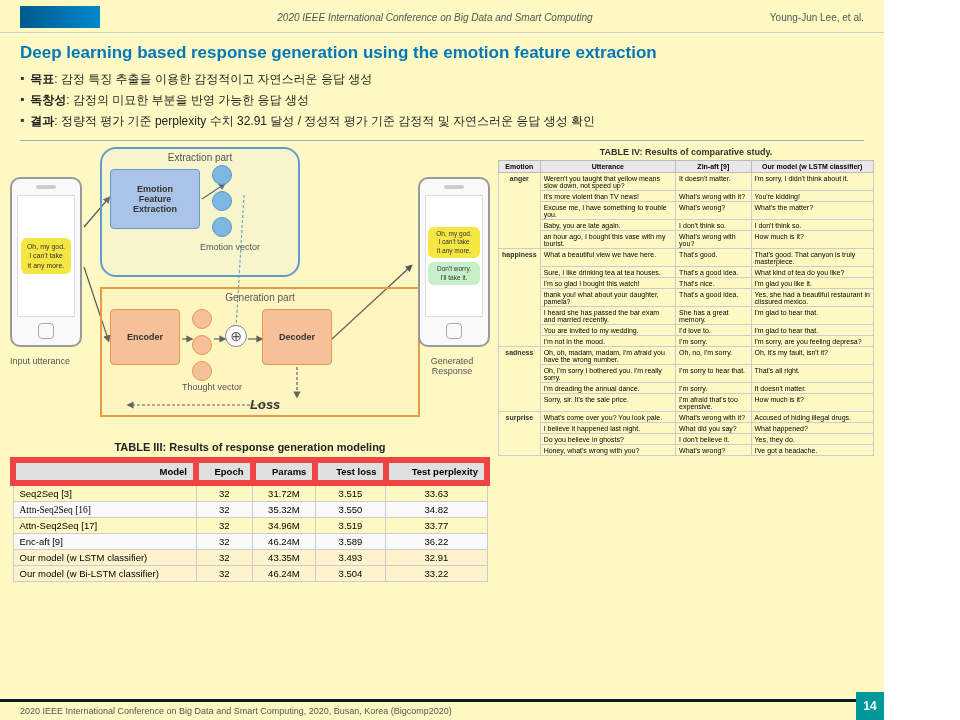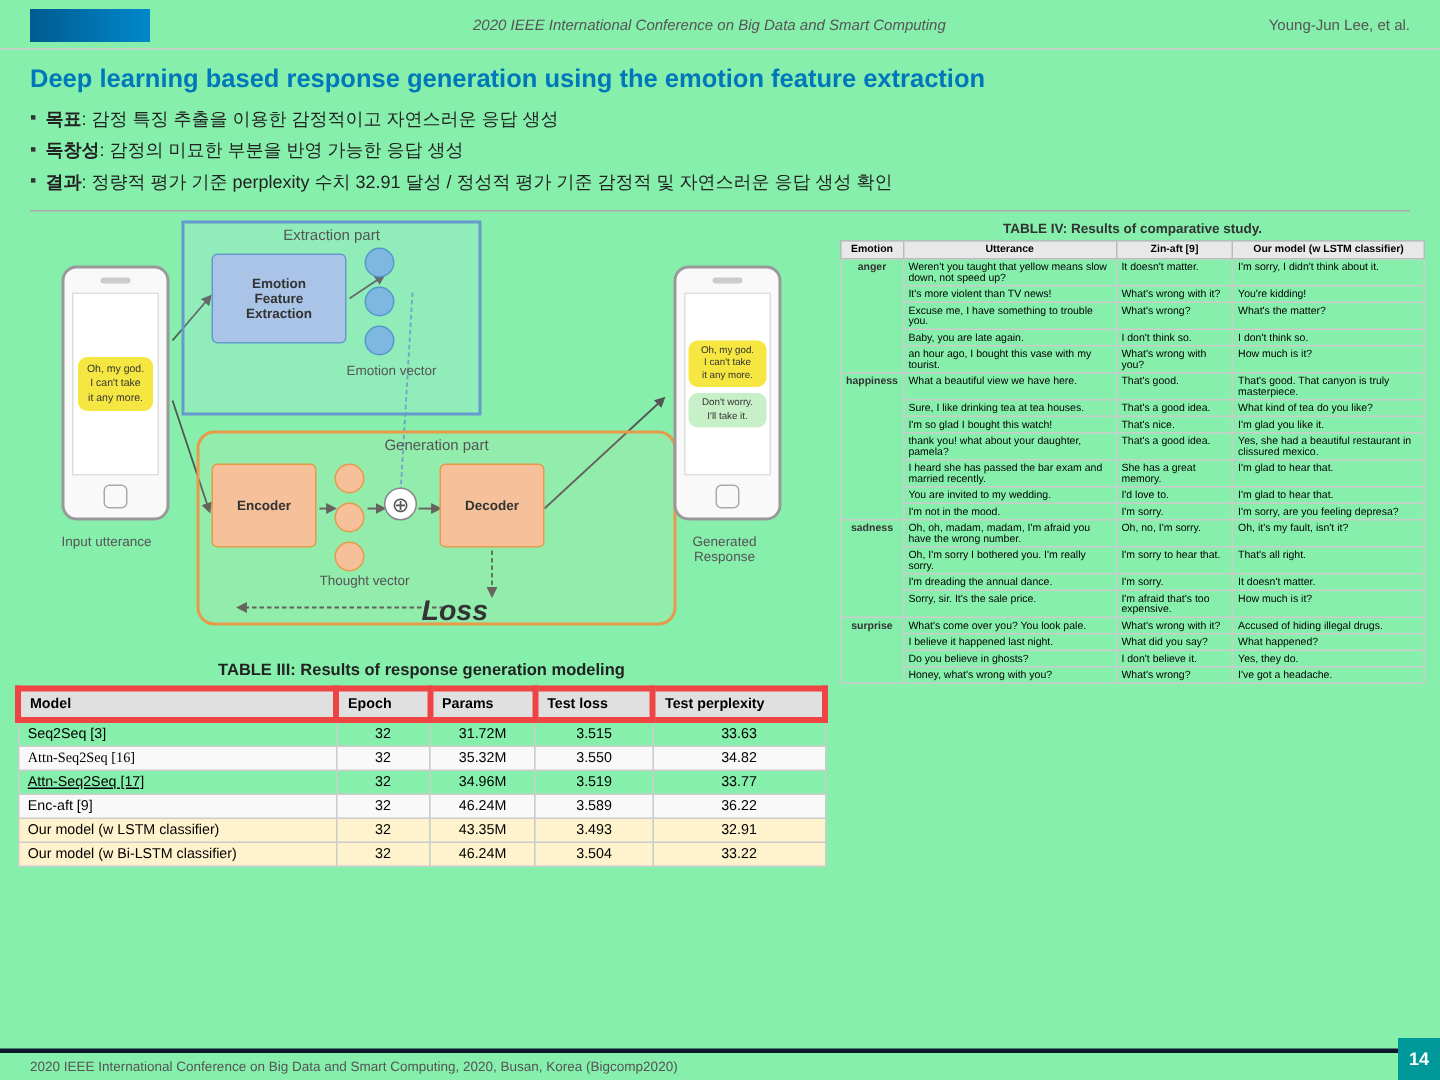--- a/index.html
+++ b/index.html
@@ -6,23 +6,23 @@
     body {
       font-family: Arial, sans-serif;
       background: #fff;
       width: 960px;
       height: 720px;
       overflow: hidden;
       position: relative;
     }
 
     .slide {
-      width: 960px;
+      width: 884px;
       height: 720px;
-      background: #86efac;
+      background: #fef9c3;
       position: relative;
       display: flex;
       flex-direction: column;
     }
 
     .header {
       display: flex;
       justify-content: space-between;
       align-items: center;
       padding: 6px 20px 4px 20px;
@@ -160,26 +160,26 @@
     .phone-label {
       font-size: 9px;
       color: #555;
       text-align: left;
       margin-top: 2px;
     }
 
     
     .extraction-box {
       position: absolute;
-      left: 80px;
+      left: 90px;
       top: 0;
       width: 200px;
       height: 130px;
       border: 2px solid #6699cc;
-      border-radius: 0;
+      border-radius: 16px;
       background: rgba(200, 220, 255, 0.15);
     }
 
     .extraction-label {
       text-align: center;
       font-size: 10px;
       color: #555;
       padding-top: 3px;
     }
 
@@ -229,21 +229,21 @@
     }
 
     
     .generation-box {
       position: absolute;
       left: 90px;
       top: 140px;
       width: 320px;
       height: 130px;
       border: 2px solid #e8994a;
-      border-radius: 12px;
+      border-radius: 0;
       background: rgba(255, 220, 180, 0.1);
     }
 
     .generation-label {
       text-align: center;
       font-size: 10px;
       color: #555;
       padding-top: 3px;
     }
 
@@ -325,21 +325,21 @@
       font-size: 9px;
       font-weight: bold;
       color: #333;
     }
 
     
     .loss-label {
       position: absolute;
       left: 240px;
       top: 250px;
-      font-size: 19px;
+      font-size: 13px;
       font-style: italic;
       font-weight: bold;
       color: #333;
     }
 
     
     .phone-right {
       position: absolute;
       right: 0;
       top: 30px;
@@ -418,23 +418,23 @@
     }
 
     .results-table {
       border-collapse: collapse;
       width: 100%;
       font-size: 9.5px;
     }
 
     .results-table th {
       background: #e0e0e0;
-      border: 4px solid #ef4444;
+      border: 6px solid #ef4444;
       padding: 3px 6px;
-      text-align: left;
+      text-align: right;
       font-weight: bold;
     }
 
     .results-table td {
       border: 1px solid #ccc;
       padding: 2px 6px;
       text-align: center;
     }
 
     .results-table tr:nth-child(even) td {
@@ -658,21 +658,21 @@
                 <td>33.63</td>
               </tr>
               <tr>
                 <td style="text-align: left; font-family: Liberation Serif, serif;">Attn-Seq2Seq [16]</td>
                 <td>32</td>
                 <td>35.32M</td>
                 <td>3.550</td>
                 <td>34.82</td>
               </tr>
               <tr>
-                <td style="text-align: left; text-decoration: underline;">Attn-Seq2Seq [17]</td>
+                <td style="text-align: left;">Attn-Seq2Seq [17]</td>
                 <td>32</td>
                 <td>34.96M</td>
                 <td>3.519</td>
                 <td>33.77</td>
               </tr>
               <tr>
                 <td style="text-align: left;">Enc-aft [9]</td>
                 <td>32</td>
                 <td>46.24M</td>
                 <td>3.589</td>

